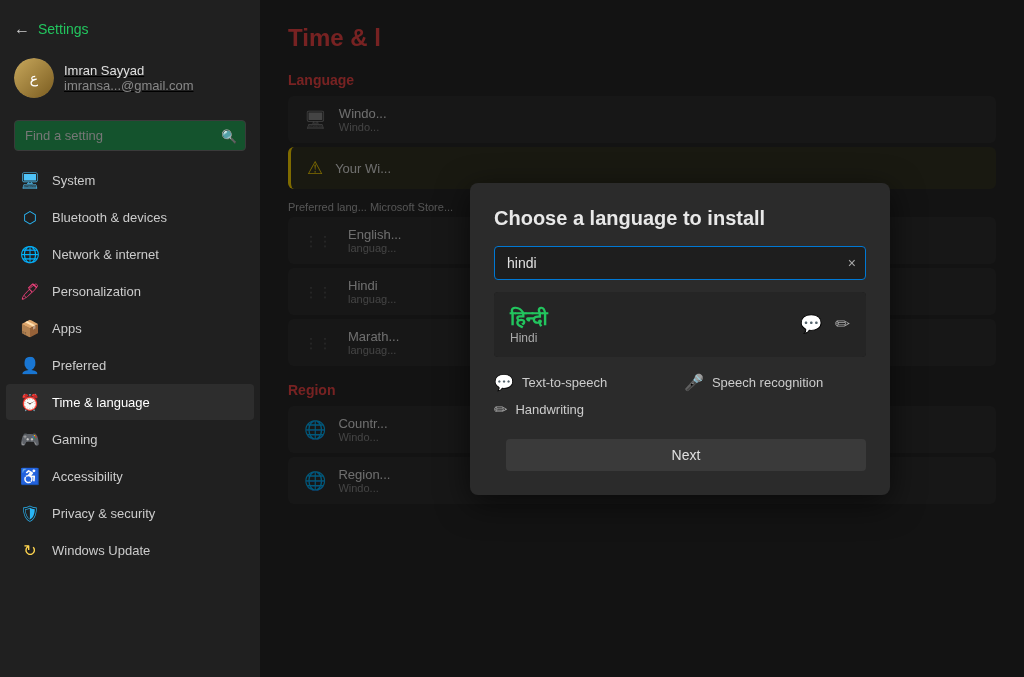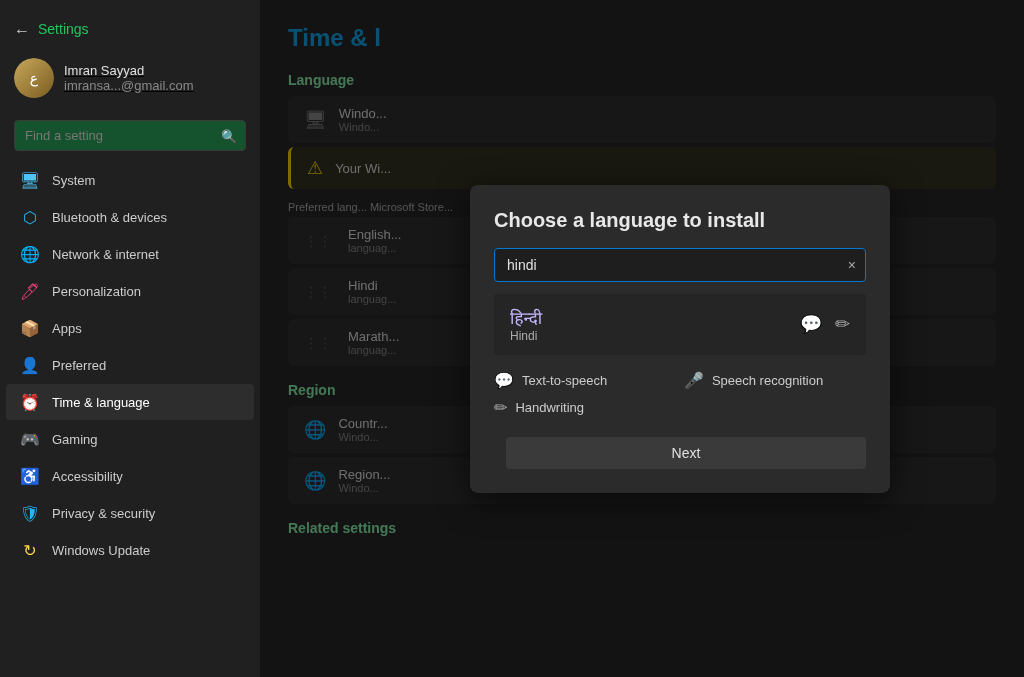--- a/index.html
+++ b/index.html
@@ -166,28 +166,28 @@
       background: #272727;
       height: 677px;
       overflow: hidden;
       padding: 24px 28px;
       position: relative;
     }
 
     .page-title {
       font-size: 24px;
       font-weight: 600;
-      color: #0ea5e9;
+      color: #ef4444;
       margin-bottom: 20px;
     }
 
     .section-label {
       font-size: 14px;
       font-weight: 600;
-      color: #86efac;
+      color: #ef4444;
       margin-bottom: 8px;
     }
 
     .settings-card {
       background: #2f2f2f;
       border-radius: 6px;
       margin-bottom: 4px;
       padding: 10px 16px;
       display: flex;
       align-items: center;
@@ -274,21 +274,21 @@
       display: flex;
       align-items: center;
       justify-content: space-between;
       padding: 12px 16px;
       cursor: pointer;
       background: #252525;
       border-radius: 4px;
     }
 
     .lang-names { display: flex; flex-direction: column; }
-    .lang-native { font-size: 17px; color: #c4b5fd; }
+    .lang-native { font-size: 20px; color: #22c55e; font-weight: bold; }
     .lang-english { font-size: 12px; color: #aaa; }
 
     .lang-icons { display: flex; gap: 12px; align-items: center; }
     .lang-icon-btn {
       background: none;
       border: none;
       color: #aaa;
       cursor: pointer;
       font-size: 18px;
     }
@@ -478,21 +478,20 @@
   </div>
 
   <div class="settings-card">
     <span class="card-icon">🌐</span>
     <div class="card-content">
       <div class="card-title">Region...</div>
       <div class="card-subtitle">Windo...</div>
     </div>
   </div>
 
-  <div class="section-label" style="margin-top:16px;">Related settings</div>
 
   <div class="overlay"></div>
 </div>
 
 <div class="dialog">
   <div class="dialog-title">Choose a language to install</div>
 
   <div class="search-lang-box">
     <input class="search-lang-input" type="text" value="hindi" style="">
     <button class="clear-btn">×</button>

